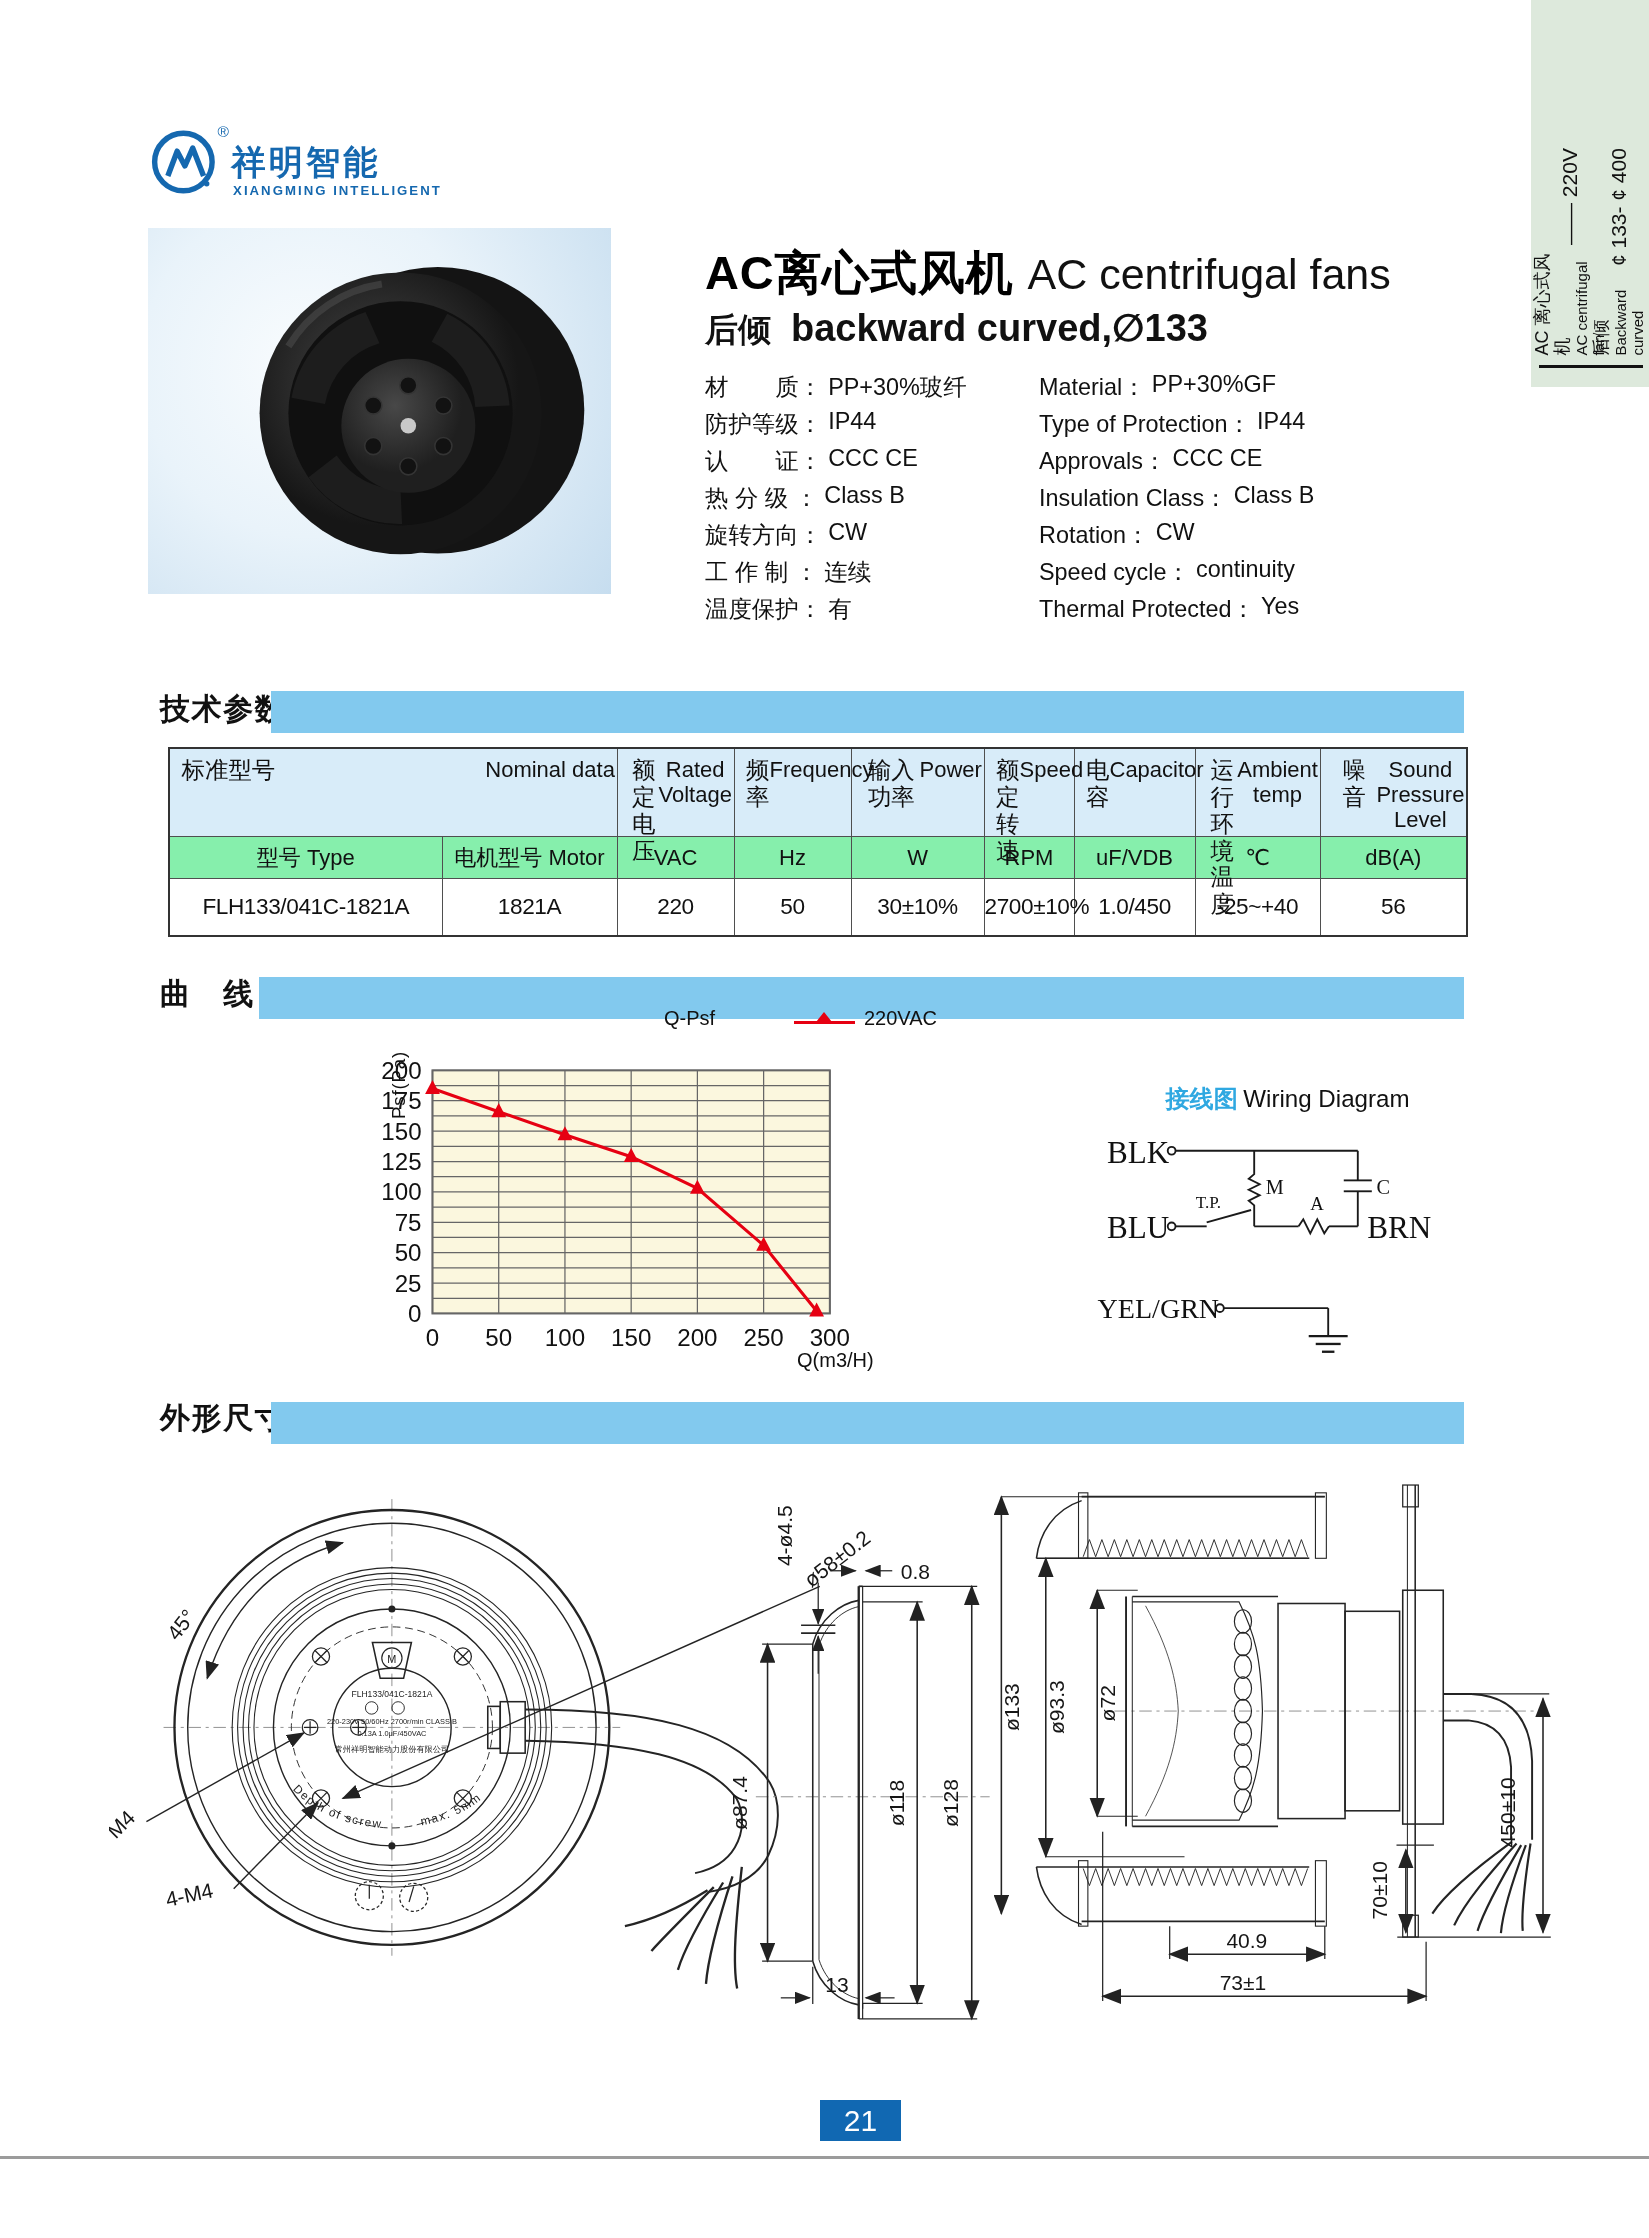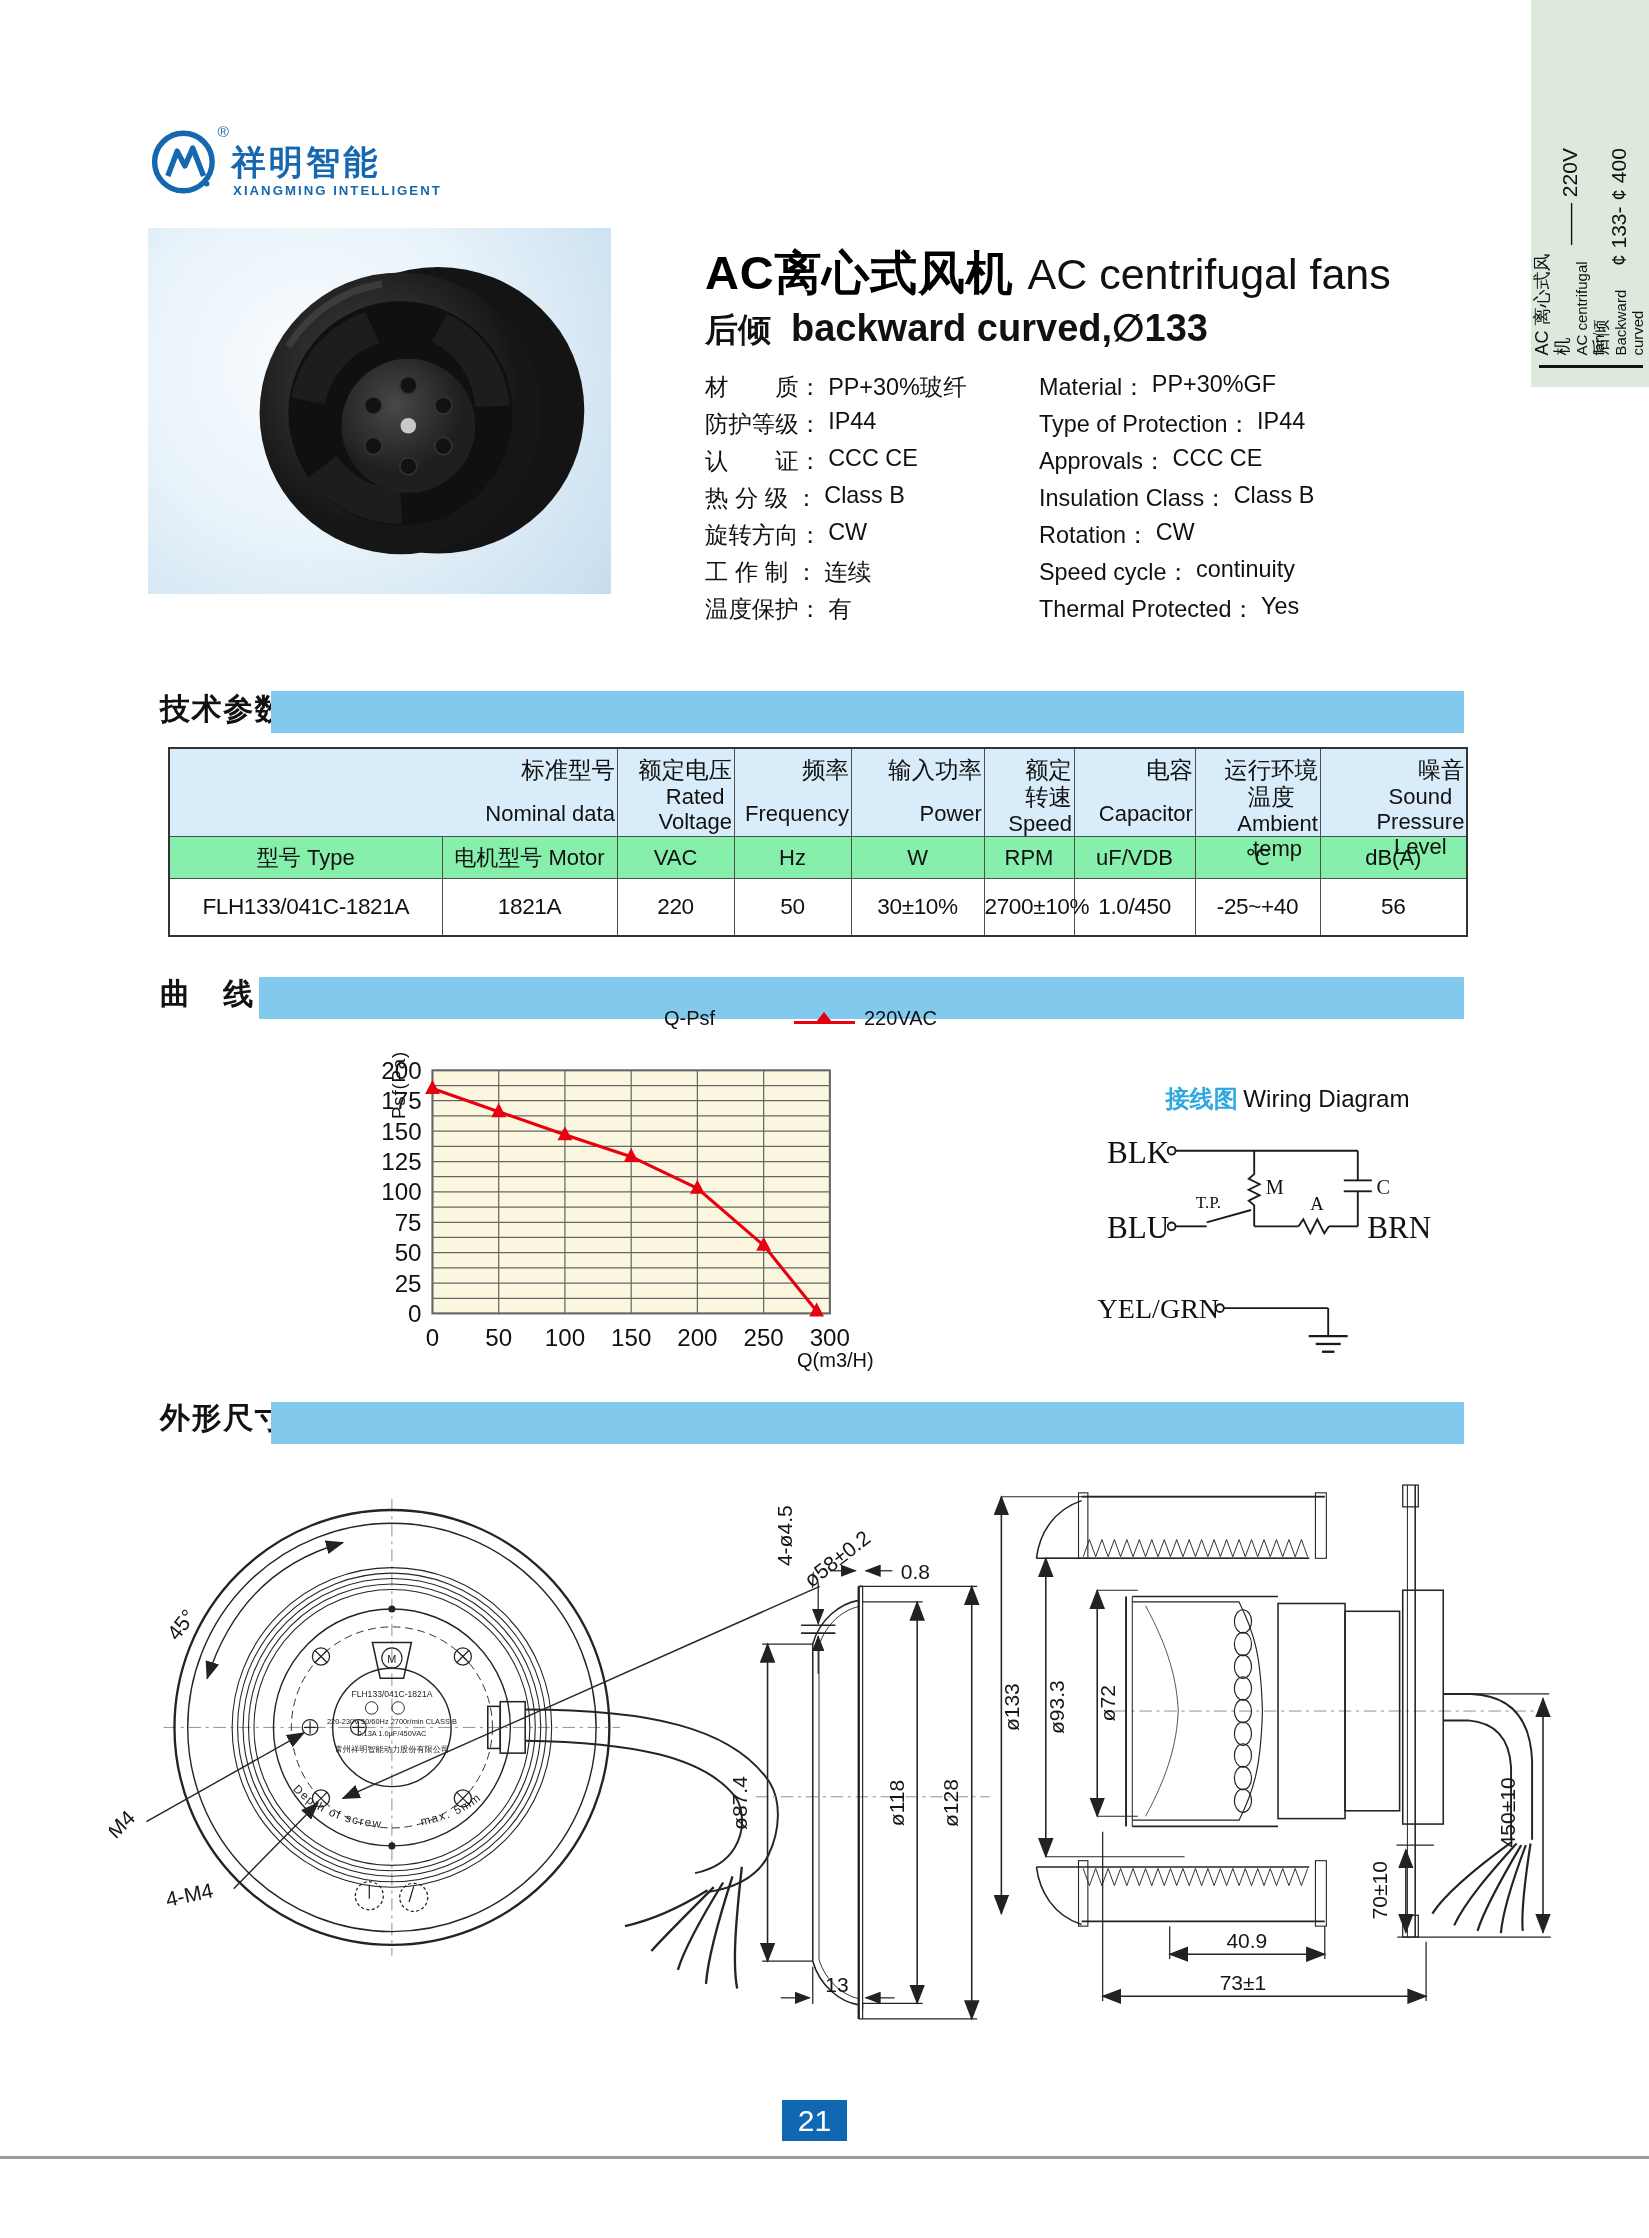--- a/index.html
+++ b/index.html
@@ -37,43 +37,43 @@
 
   
   .sechead{position:absolute;font-size:30px;font-weight:800;letter-spacing:1.6px;}
   .secbar{position:absolute;height:42px;background:#82c9ee;}
 
   
   .tblwrap{position:absolute;left:168px;top:747px;}
   .ptable{border-collapse:collapse;table-layout:fixed;width:1297px;font-size:22.6px;color:#111;border:2.3px solid #333;}
   .ptable th,.ptable td{border:1.6px solid #4f4f4f;text-align:center;vertical-align:middle;padding:0;}
   .ptable .hrow th{background:#d8ecf9;font-weight:400;}
-  .gw{height:87px;box-sizing:border-box;display:flex;flex-direction:column;justify-content:space-between;
-      align-items:flex-end;padding:7.8px 1.6px 9.4px;white-space:pre-line;line-height:1.15;margin-left:10px;}
+  .gw{height:87px;box-sizing:border-box;display:flex;flex-direction:row;justify-content:space-between;
+      align-items:flex-start;padding:7.8px 1.6px 9.4px;white-space:pre-line;line-height:1.15;margin-left:10px;}
   .gcn{font-size:23.4px;} .gen{font-size:22px;}
   .urow td{background:#86efac;height:41px;font-size:22px;}
   .drow td{background:#fff;height:56px;font-size:22.6px;letter-spacing:-0.4px;}
 
   
   .leg-t{position:absolute;font-size:20px;}
   .leg-line{position:absolute;left:794px;top:1021px;width:61px;height:3.1px;background:#e60012;}
   .leg-line::after{content:"";position:absolute;left:22px;top:-8.6px;border-left:8.6px solid transparent;
       border-right:8.6px solid transparent;border-bottom:10px solid #e60012;}
   .ylab{position:absolute;left:388px;top:1051px;font-size:18.7px;writing-mode:vertical-rl;
         transform:rotate(180deg);letter-spacing:0.8px;}
   .xlab{position:absolute;left:797px;top:1349px;font-size:20px;}
 
   svg{font-family:"Liberation Sans","DejaVu Sans",sans-serif;}
   .wl{font-family:"Liberation Serif","DejaVu Serif",serif;fill:#111;}
   .dimt{font-size:27px;fill:#161616;}
   .platet{fill:#222;}
   .curvet{font-size:15px;letter-spacing:2px;fill:#222;}
 
   
-  .badge{position:absolute;left:782px;top:2100px;width:65px;height:41px;background:#1168b2;
+  .badge{position:absolute;left:820px;top:2100px;width:81px;height:41px;background:#1168b2;
          display:flex;align-items:center;justify-content:center;}
   .badge span{color:#fff;font-size:30px;}
   .botrule{position:absolute;left:0;top:2156px;width:1649px;height:3.1px;background:#9b9b9b;}
 </style>
 </head>
 <body>
 
 <div class="page">
 
   <div class="side-strip"></div>

